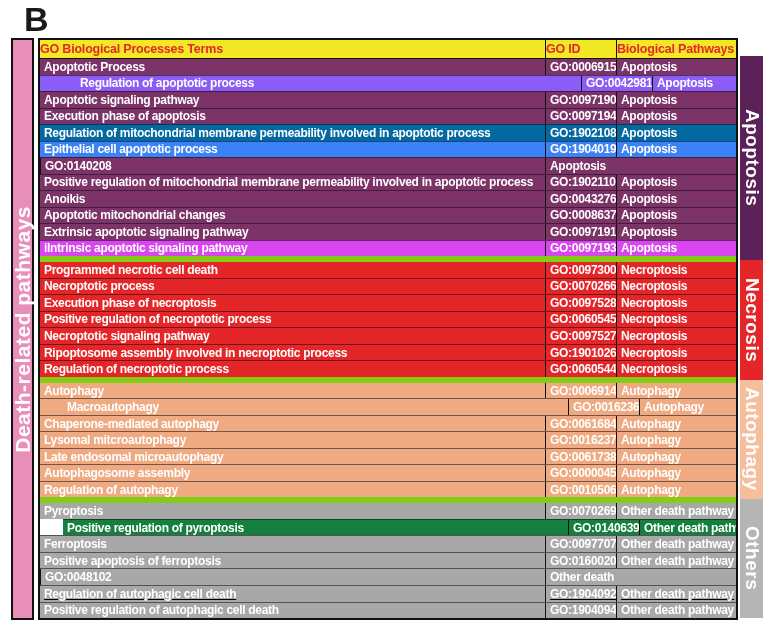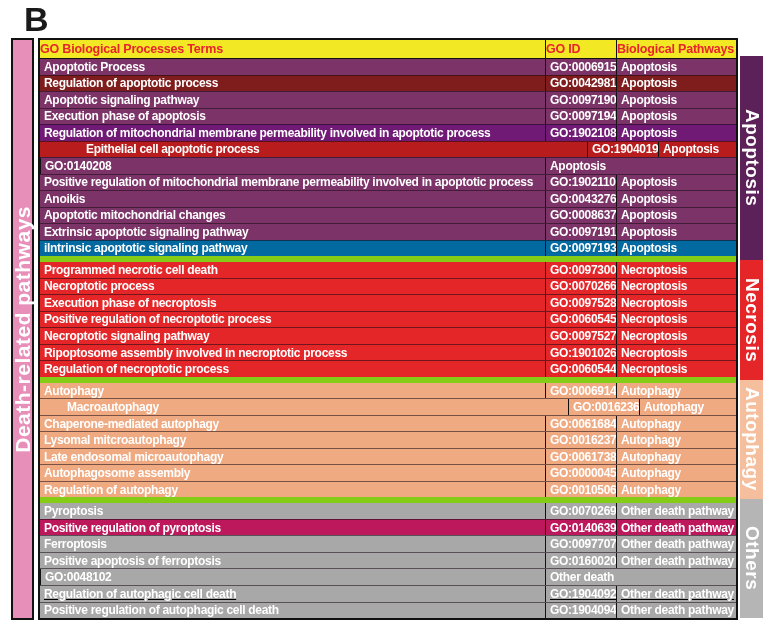--- a/index.html
+++ b/index.html
@@ -79,41 +79,41 @@
       <div class="th term" style="color: rgb(232, 36, 44);">GO Biological Processes Terms</div>
       <div class="th goid" style="color: rgb(232, 36, 44);">GO ID</div>
       <div class="th path" style="color: rgb(232, 36, 44);">Biological Pathways</div>
     </div>
     <div class="tbody" id="tbody">
         <div class="tr" style="background: rgb(124, 51, 104);">
           <div class="td term">Apoptotic Process</div>
           <div class="td goid">GO:0006915</div>
           <div class="td path">Apoptosis</div>
         </div>
-        <div class="tr" style="background: #7f1d1d;">
+        <div class="tr" style="background: #8b5cf6; padding-left: 36px;">
           <div class="td term">Regulation of apoptotic process</div>
           <div class="td goid">GO:0042981</div>
           <div class="td path">Apoptosis</div>
         </div>
         <div class="tr" style="background: rgb(124, 51, 104);">
           <div class="td term">Apoptotic signaling pathway</div>
           <div class="td goid">GO:0097190</div>
           <div class="td path">Apoptosis</div>
         </div>
         <div class="tr" style="background: rgb(124, 51, 104);">
           <div class="td term">Execution phase of apoptosis</div>
           <div class="td goid">GO:0097194</div>
           <div class="td path">Apoptosis</div>
         </div>
-        <div class="tr" style="background: #701a75;">
+        <div class="tr" style="background: #0369a1;">
           <div class="td term">Regulation of mitochondrial membrane permeability involved in apoptotic process</div>
           <div class="td goid">GO:1902108</div>
           <div class="td path">Apoptosis</div>
         </div>
-        <div class="tr" style="background: #b91c1c; padding-left: 42px;">
+        <div class="tr" style="background: #3b82f6;">
           <div class="td term">Epithelial cell apoptotic process</div>
           <div class="td goid">GO:1904019</div>
           <div class="td path">Apoptosis</div>
         </div>
         <div class="tr" style="background: rgb(124, 51, 104);">
           <div class="td goid">GO:0140208</div>
           <div class="td path">Apoptosis</div>
         </div>
         <div class="tr" style="background: rgb(124, 51, 104);">
           <div class="td term">Positive regulation of mitochondrial membrane permeability involved in apoptotic process</div>
@@ -128,21 +128,21 @@
         <div class="tr" style="background: rgb(124, 51, 104);">
           <div class="td term">Apoptotic mitochondrial changes</div>
           <div class="td goid">GO:0008637</div>
           <div class="td path">Apoptosis</div>
         </div>
         <div class="tr" style="background: rgb(124, 51, 104);">
           <div class="td term">Extrinsic apoptotic signaling pathway</div>
           <div class="td goid">GO:0097191</div>
           <div class="td path">Apoptosis</div>
         </div>
-        <div class="tr" style="background: #0369a1;">
+        <div class="tr" style="background: #d946ef;">
           <div class="td term">iIntrinsic apoptotic signaling pathway</div>
           <div class="td goid">GO:0097193</div>
           <div class="td path">Apoptosis</div>
         </div>
         <div class="tr group-start" style="background: rgb(229, 38, 41);">
           <div class="td term">Programmed necrotic cell death</div>
           <div class="td goid">GO:0097300</div>
           <div class="td path">Necroptosis</div>
         </div>
         <div class="tr" style="background: rgb(229, 38, 41);">
@@ -208,21 +208,21 @@
         <div class="tr" style="background: rgb(239, 170, 130);">
           <div class="td term">Regulation of autophagy</div>
           <div class="td goid">GO:0010506</div>
           <div class="td path">Autophagy</div>
         </div>
         <div class="tr group-start" style="background: rgb(168, 168, 168);">
           <div class="td term">Pyroptosis</div>
           <div class="td goid">GO:0070269</div>
           <div class="td path">Other death pathway</div>
         </div>
-        <div class="tr" style="background: #be185d;">
+        <div class="tr" style="background: #15803d; margin-left: 23px;">
           <div class="td term">Positive regulation of pyroptosis</div>
           <div class="td goid">GO:0140639</div>
           <div class="td path">Other death pathway</div>
         </div>
         <div class="tr" style="background: rgb(168, 168, 168);">
           <div class="td term">Ferroptosis</div>
           <div class="td goid">GO:0097707</div>
           <div class="td path">Other death pathway</div>
         </div>
         <div class="tr" style="background: rgb(168, 168, 168);">

